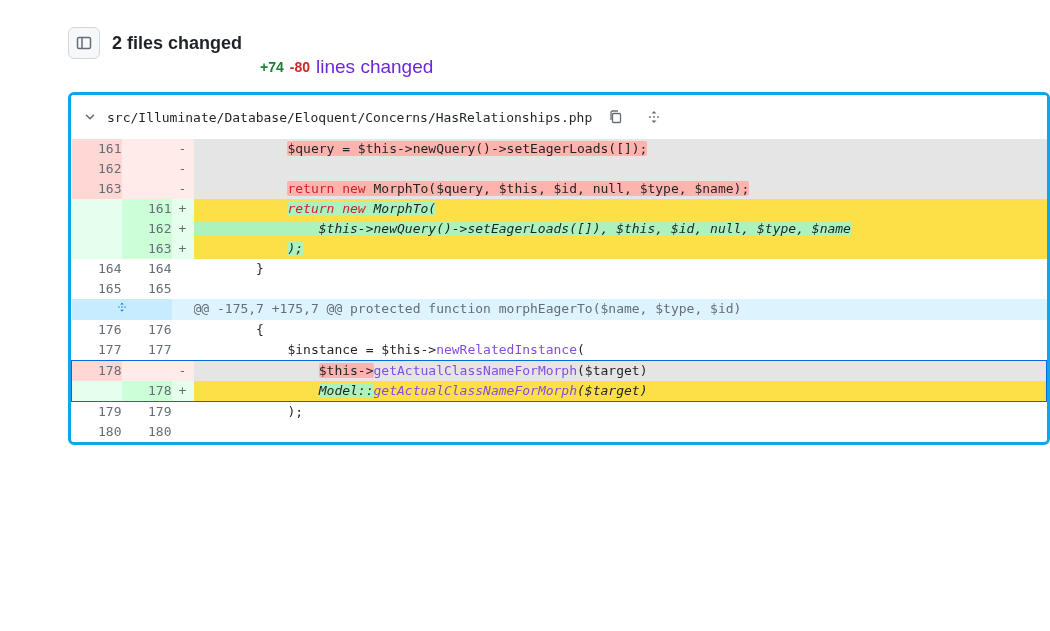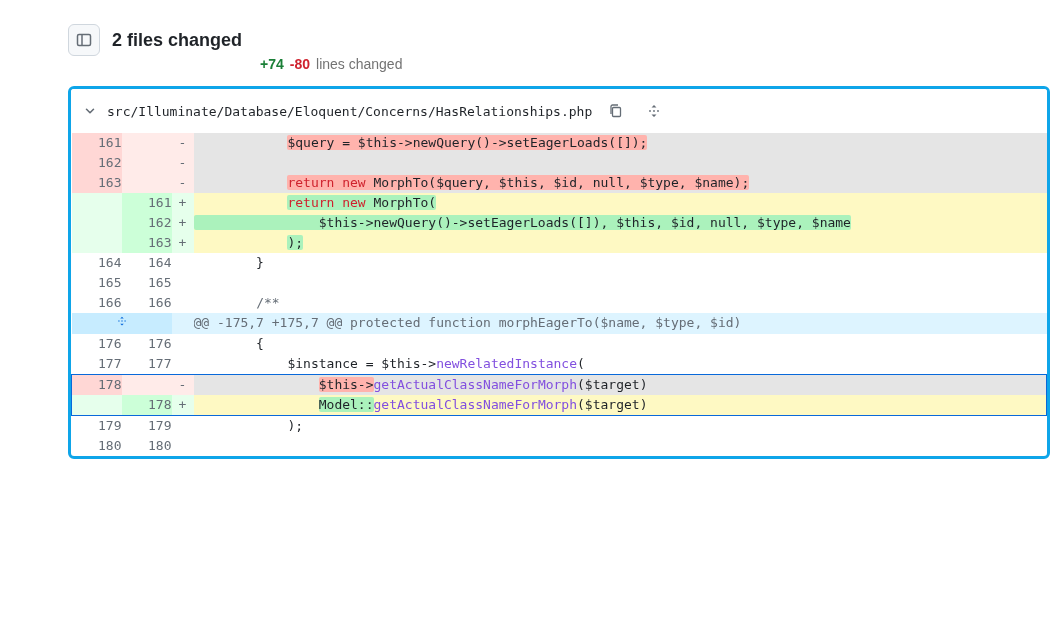--- a/index.html
+++ b/index.html
@@ -32,21 +32,21 @@
     background: #f6f8fa;
     cursor: pointer;
   }
   .files-changed {
     font-weight: 600;
     font-size: 18px;
     color: #1f2328;
   }
   .additions { color: #1a7f37; font-weight: 600; font-size: 14px; }
   .deletions { color: #cf222e; font-weight: 600; font-size: 14px; }
-  .lines-changed { color: #737373; font-size: 14px; }
+  .lines-changed { color: #6d28d9; font-size: 19px; }
   .diff-file {
     border: 3px solid #0ea5e9;
     border-radius: 6px;
     overflow: hidden;
     margin-bottom: 16px;
   }
   .file-header {
     display: flex;
     align-items: center;
     padding: 8px 12px;
@@ -103,21 +103,21 @@
     white-space: pre;
     overflow: hidden;
   }
   .row-del .ln.old { background: #ffd7d5; }
   .row-del .ln.new { background: #ffebe9; }
   .row-del .marker { background: #ffebe9; }
   .row-del .code { background: #e5e5e5; }
   .row-add .ln.old { background: #e6ffec; }
   .row-add .ln.new { background: #ccffd8; }
   .row-add .marker { background: #e6ffec; }
-  .row-add .code { background: #fef9c3; }
+  .row-add .code { background: #fde047; font-style: italic; }
   .row-hunk td { background: #ddf4ff; color: #656d76; }
   .row-hunk .ln { background: #c7ecff; }
   .hl-del { background: #ffb3ad; border-radius: 2px; }
   .hl-add { background: #abf2bc; border-radius: 2px; }
   .k-keyword { color: #cf222e; }
   .k-func { color: #8250df; }
   .k-comment { color: #656d76; }
   .expand-icon {
     display: inline-flex;
     width: 16px;
@@ -221,26 +221,20 @@
             <td class="ln new">164</td>
             <td class="marker"></td>
             <td class="code">        }</td>
           </tr>
           <tr class="">
             <td class="ln old">165</td>
             <td class="ln new">165</td>
             <td class="marker"></td>
             <td class="code"></td>
           </tr>
-          <tr class="">
-            <td class="ln old">166</td>
-            <td class="ln new">166</td>
-            <td class="marker"></td>
-            <td class="code">        <span class="k-comment">/**</span></td>
-          </tr>
           <tr class="row-hunk">
             <td class="ln old" colspan="2" style="text-align:center;"><span class="expand-icon">
                 <svg width="14" height="14" viewBox="0 0 16 16" fill="#0969da">
                   <path d="M8 3l-2 2h4L8 3zM8 13l2-2H6l2 2z"></path>
                   <circle cx="4.5" cy="8" r="0.8"></circle>
                   <circle cx="8" cy="8" r="0.8"></circle>
                   <circle cx="11.5" cy="8" r="0.8"></circle>
                 </svg>
               </span></td>
             <td class="marker"></td>

